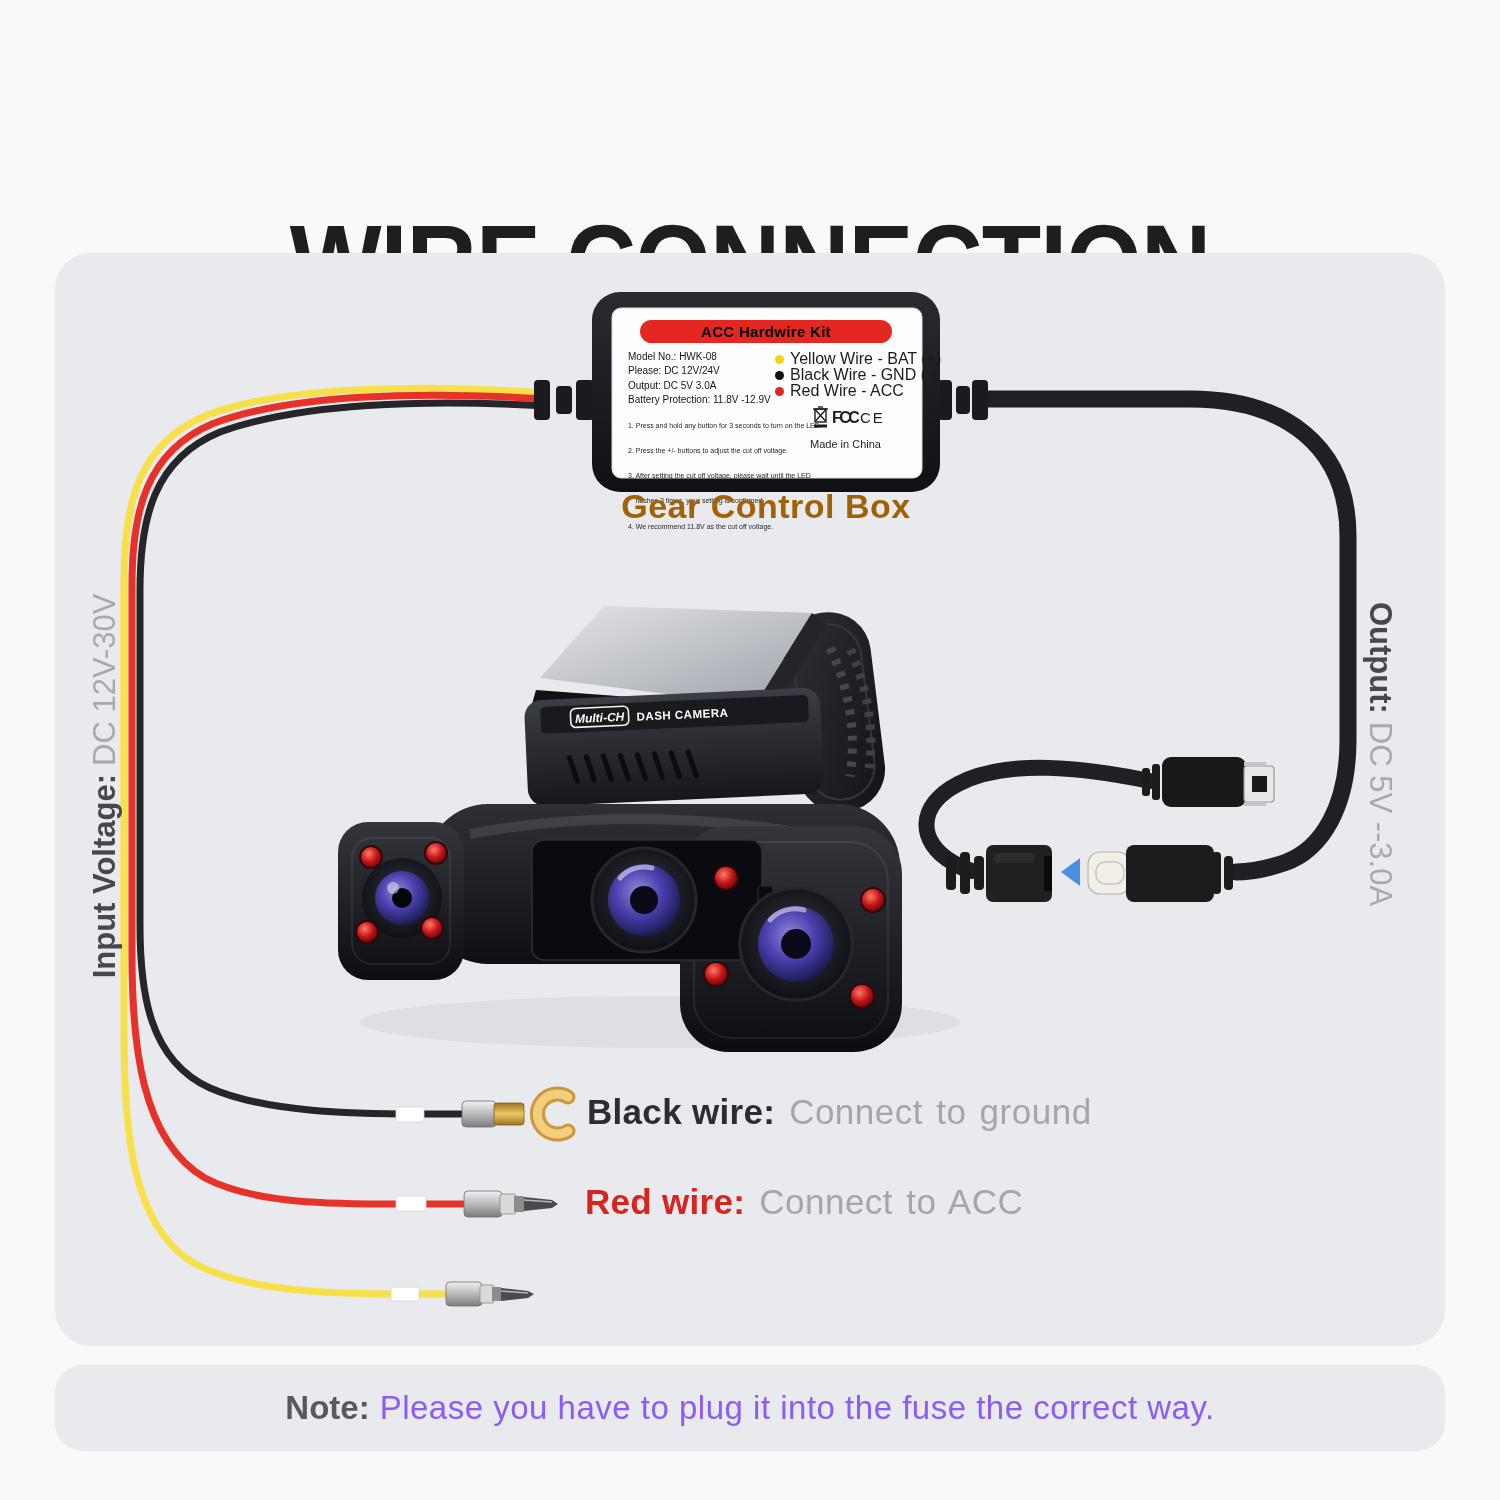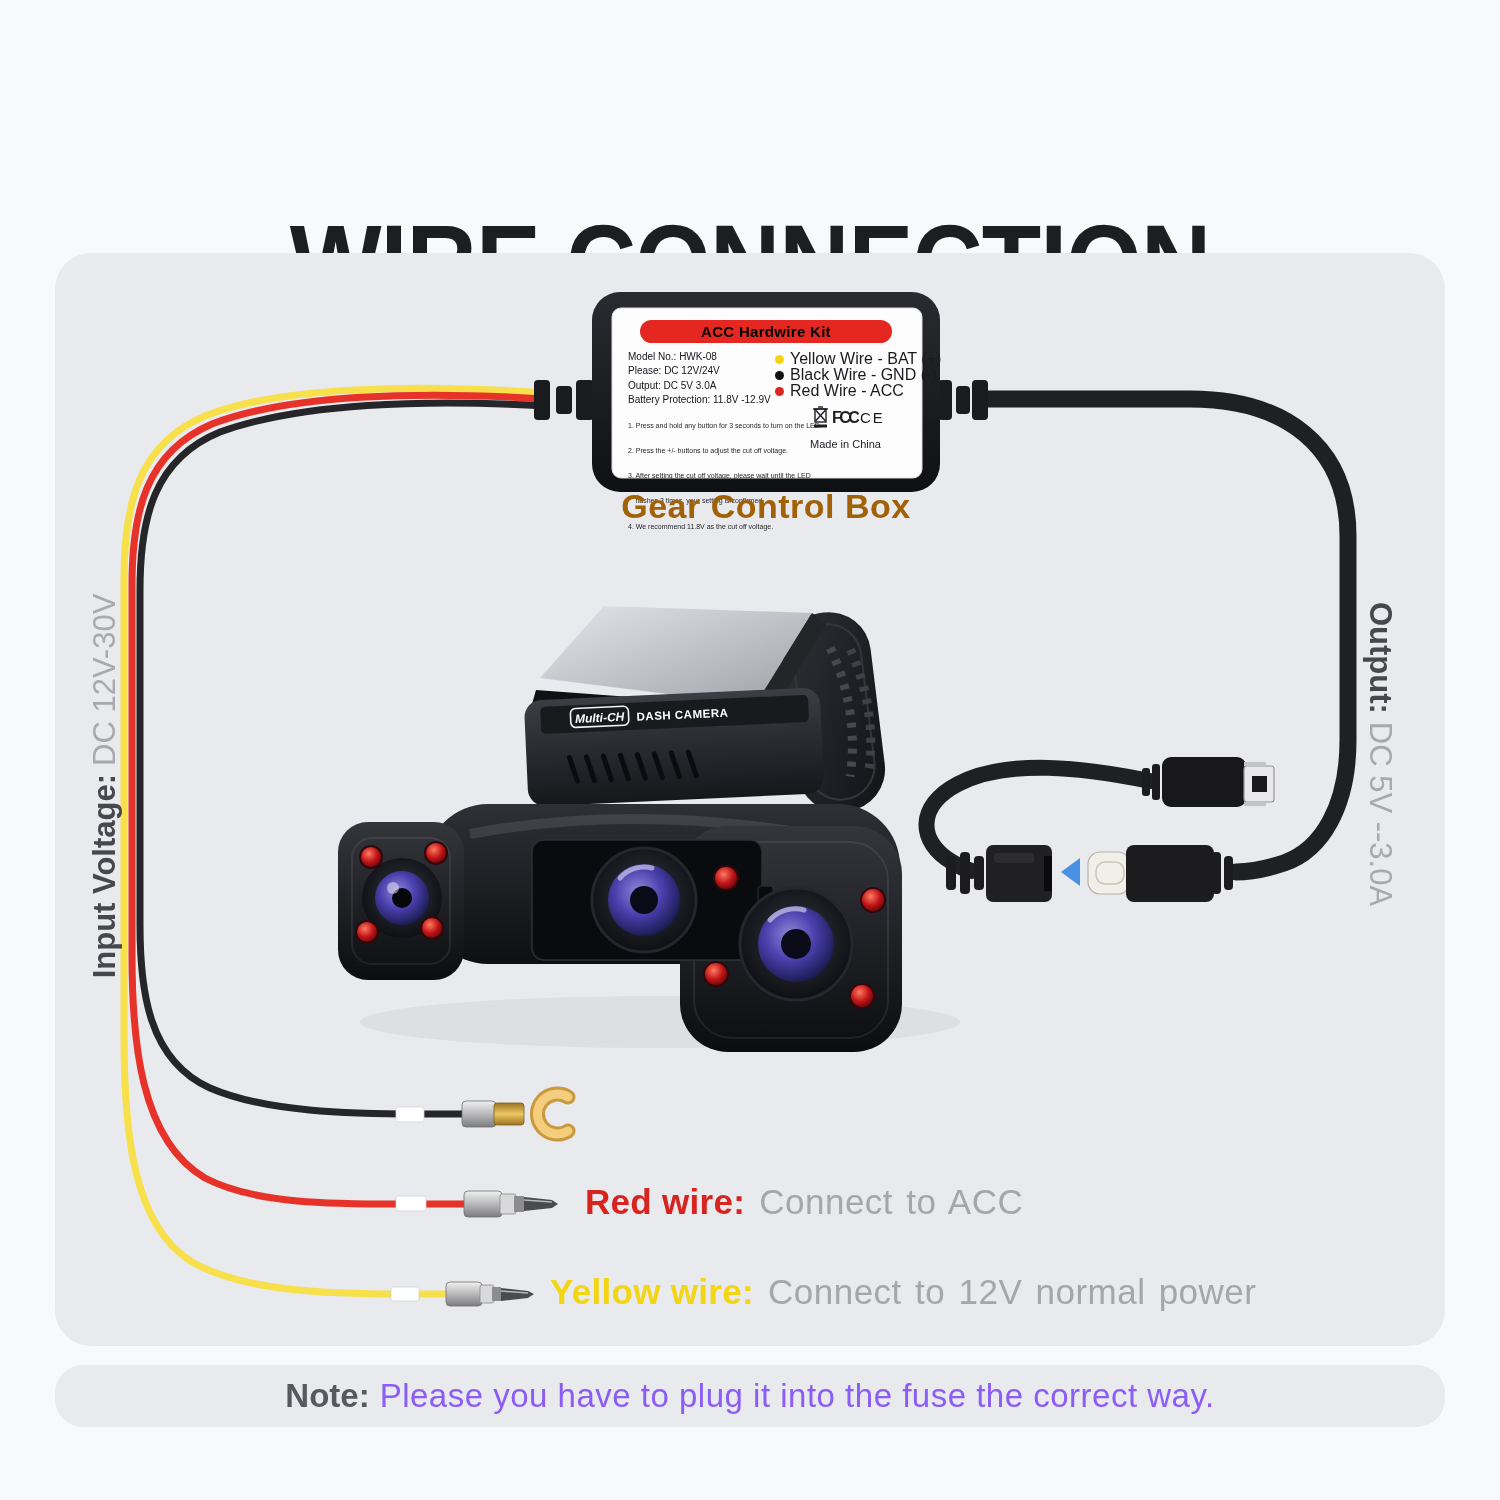--- a/index.html
+++ b/index.html
@@ -4,21 +4,21 @@
 <style>
   html,body{margin:0;padding:0;background:#f8f9fb;}
   #stage{position:relative;width:1500px;height:1500px;background:#f8f9fb;overflow:hidden;
          font-family:"Liberation Sans","DejaVu Sans",sans-serif;}
   .abs{position:absolute;}
   
   #title{left:0;top:128px;width:1500px;text-align:center;font-size:108px;font-weight:bold;
          letter-spacing:-1px;color:#1d1e20;transform:scaleX(.90);white-space:nowrap;}
   
   #main-panel{left:55px;top:253px;width:1390px;height:1093px;background:#e8eaee;border-radius:36px;}
-  #note-panel{left:55px;top:1365px;width:1390px;height:62px;background:#e8eaee;border-radius:28px;
+  #note-panel{left:55px;top:1365px;width:1390px;height:86px;background:#e8eaee;border-radius:28px;
               display:flex;align-items:center;justify-content:center;font-size:33px;}
   #note-panel .note-bold{font-weight:bold;color:#57595e;margin-right:10px;}
   #note-panel .note-text{color:#8b5cf6;letter-spacing:.5px;}
   
   #gfx{left:0;top:0;}
   
   #box-label{left:612px;top:308px;width:310px;height:170px;}
   #box-banner{left:28px;top:12px;width:252px;height:23px;background:#e52721;border-radius:12px;
               color:#000000;font-size:15px;font-weight:bold;text-align:center;line-height:23px;letter-spacing:.3px;}
   #box-specs{left:16px;top:42px;font-size:10px;line-height:14.3px;color:#14161a;white-space:nowrap;}
@@ -300,27 +300,27 @@
 
   <div id="gear-caption" class="abs">Gear Control Box</div>
 
   <div id="input-voltage-label" class="abs vlabel">
     <span class="vb">Input Voltage:</span><span class="vv">DC 12V-30V</span>
   </div>
   <div id="output-label" class="abs vlabel">
     <span class="vb">Output:</span><span class="vv">DC 5V --3.0A</span>
   </div>
 
+  <div id="wire-row-black" class="abs wire-row">
+    <span class="wire-name">Black wire:</span>
+    <span class="wire-desc">Connect to ground</span>
+  </div>
   <div id="wire-row-red" class="abs wire-row">
     <span class="wire-name">Red wire:</span>
     <span class="wire-desc">Connect to ACC</span>
   </div>
-  <div id="wire-row-yellow" class="abs wire-row">
-    <span class="wire-name">Yellow wire:</span>
-    <span class="wire-desc">Connect to 12V normal power</span>
-  </div>
 
   <div id="note-panel" class="abs">
     <span class="note-bold">Note:</span>
     <span class="note-text">Please you have to plug it into the fuse the correct way.</span>
   </div>
 
 </div>
 
 </body></html>

